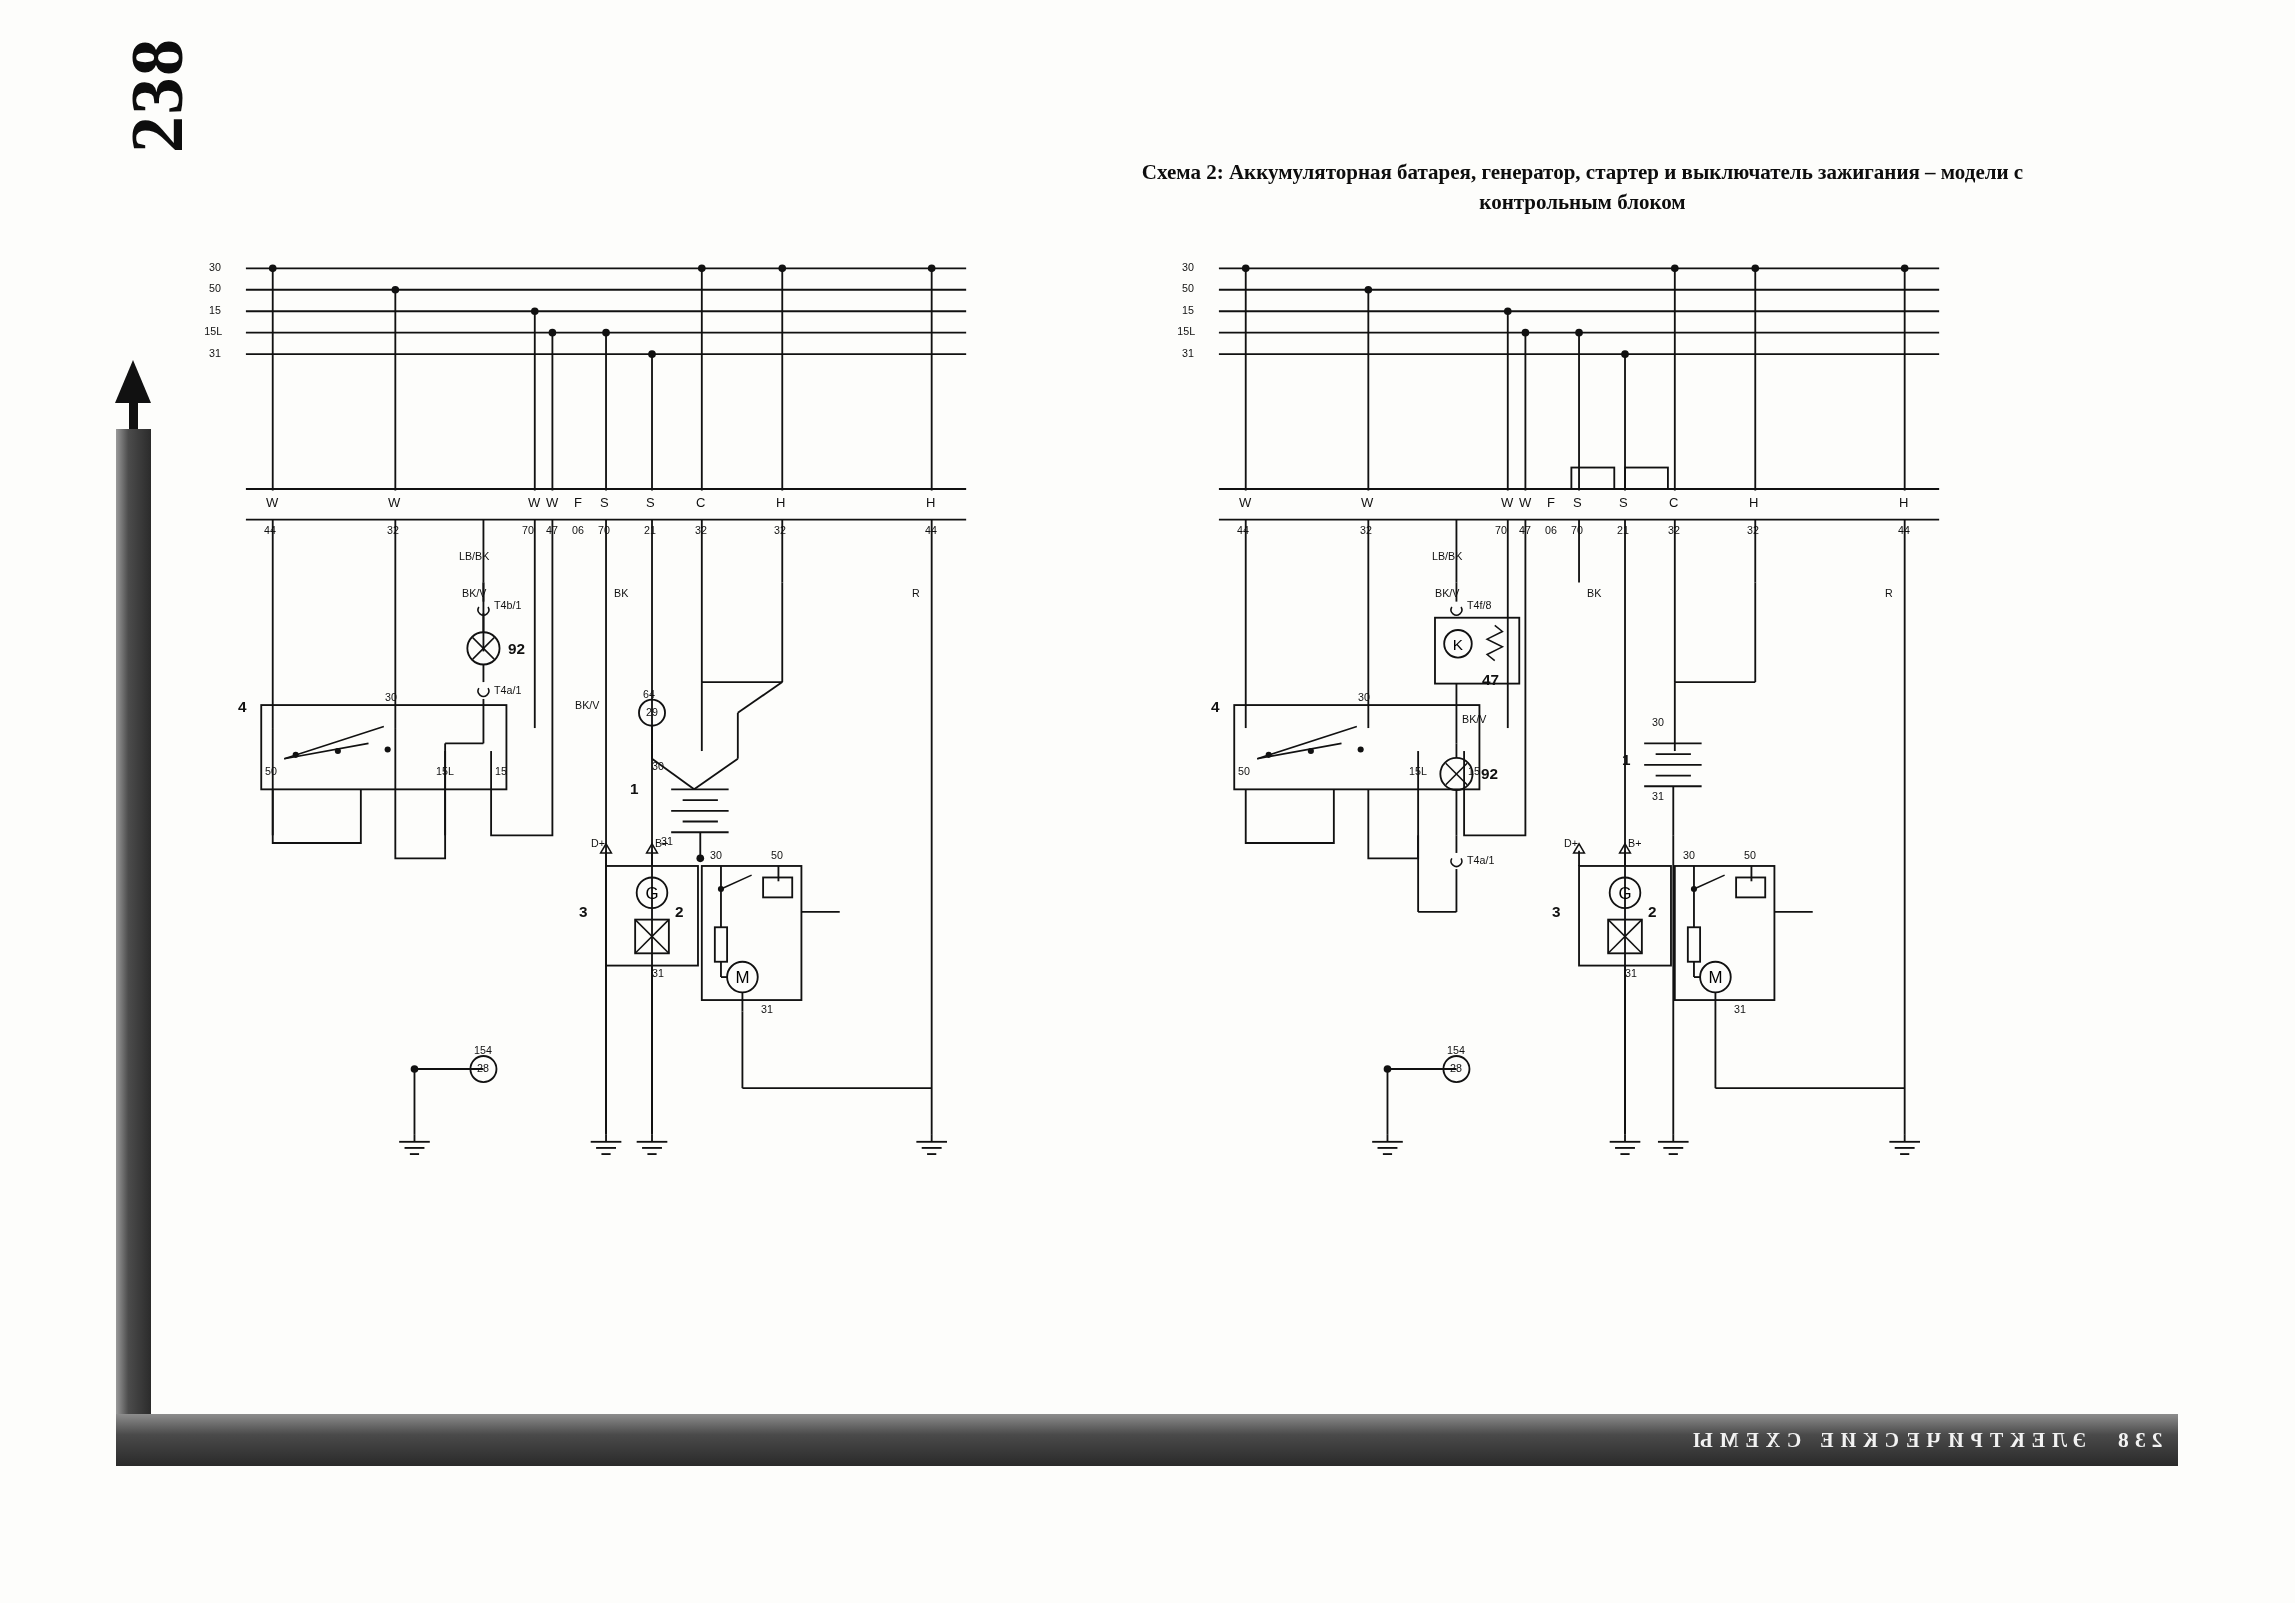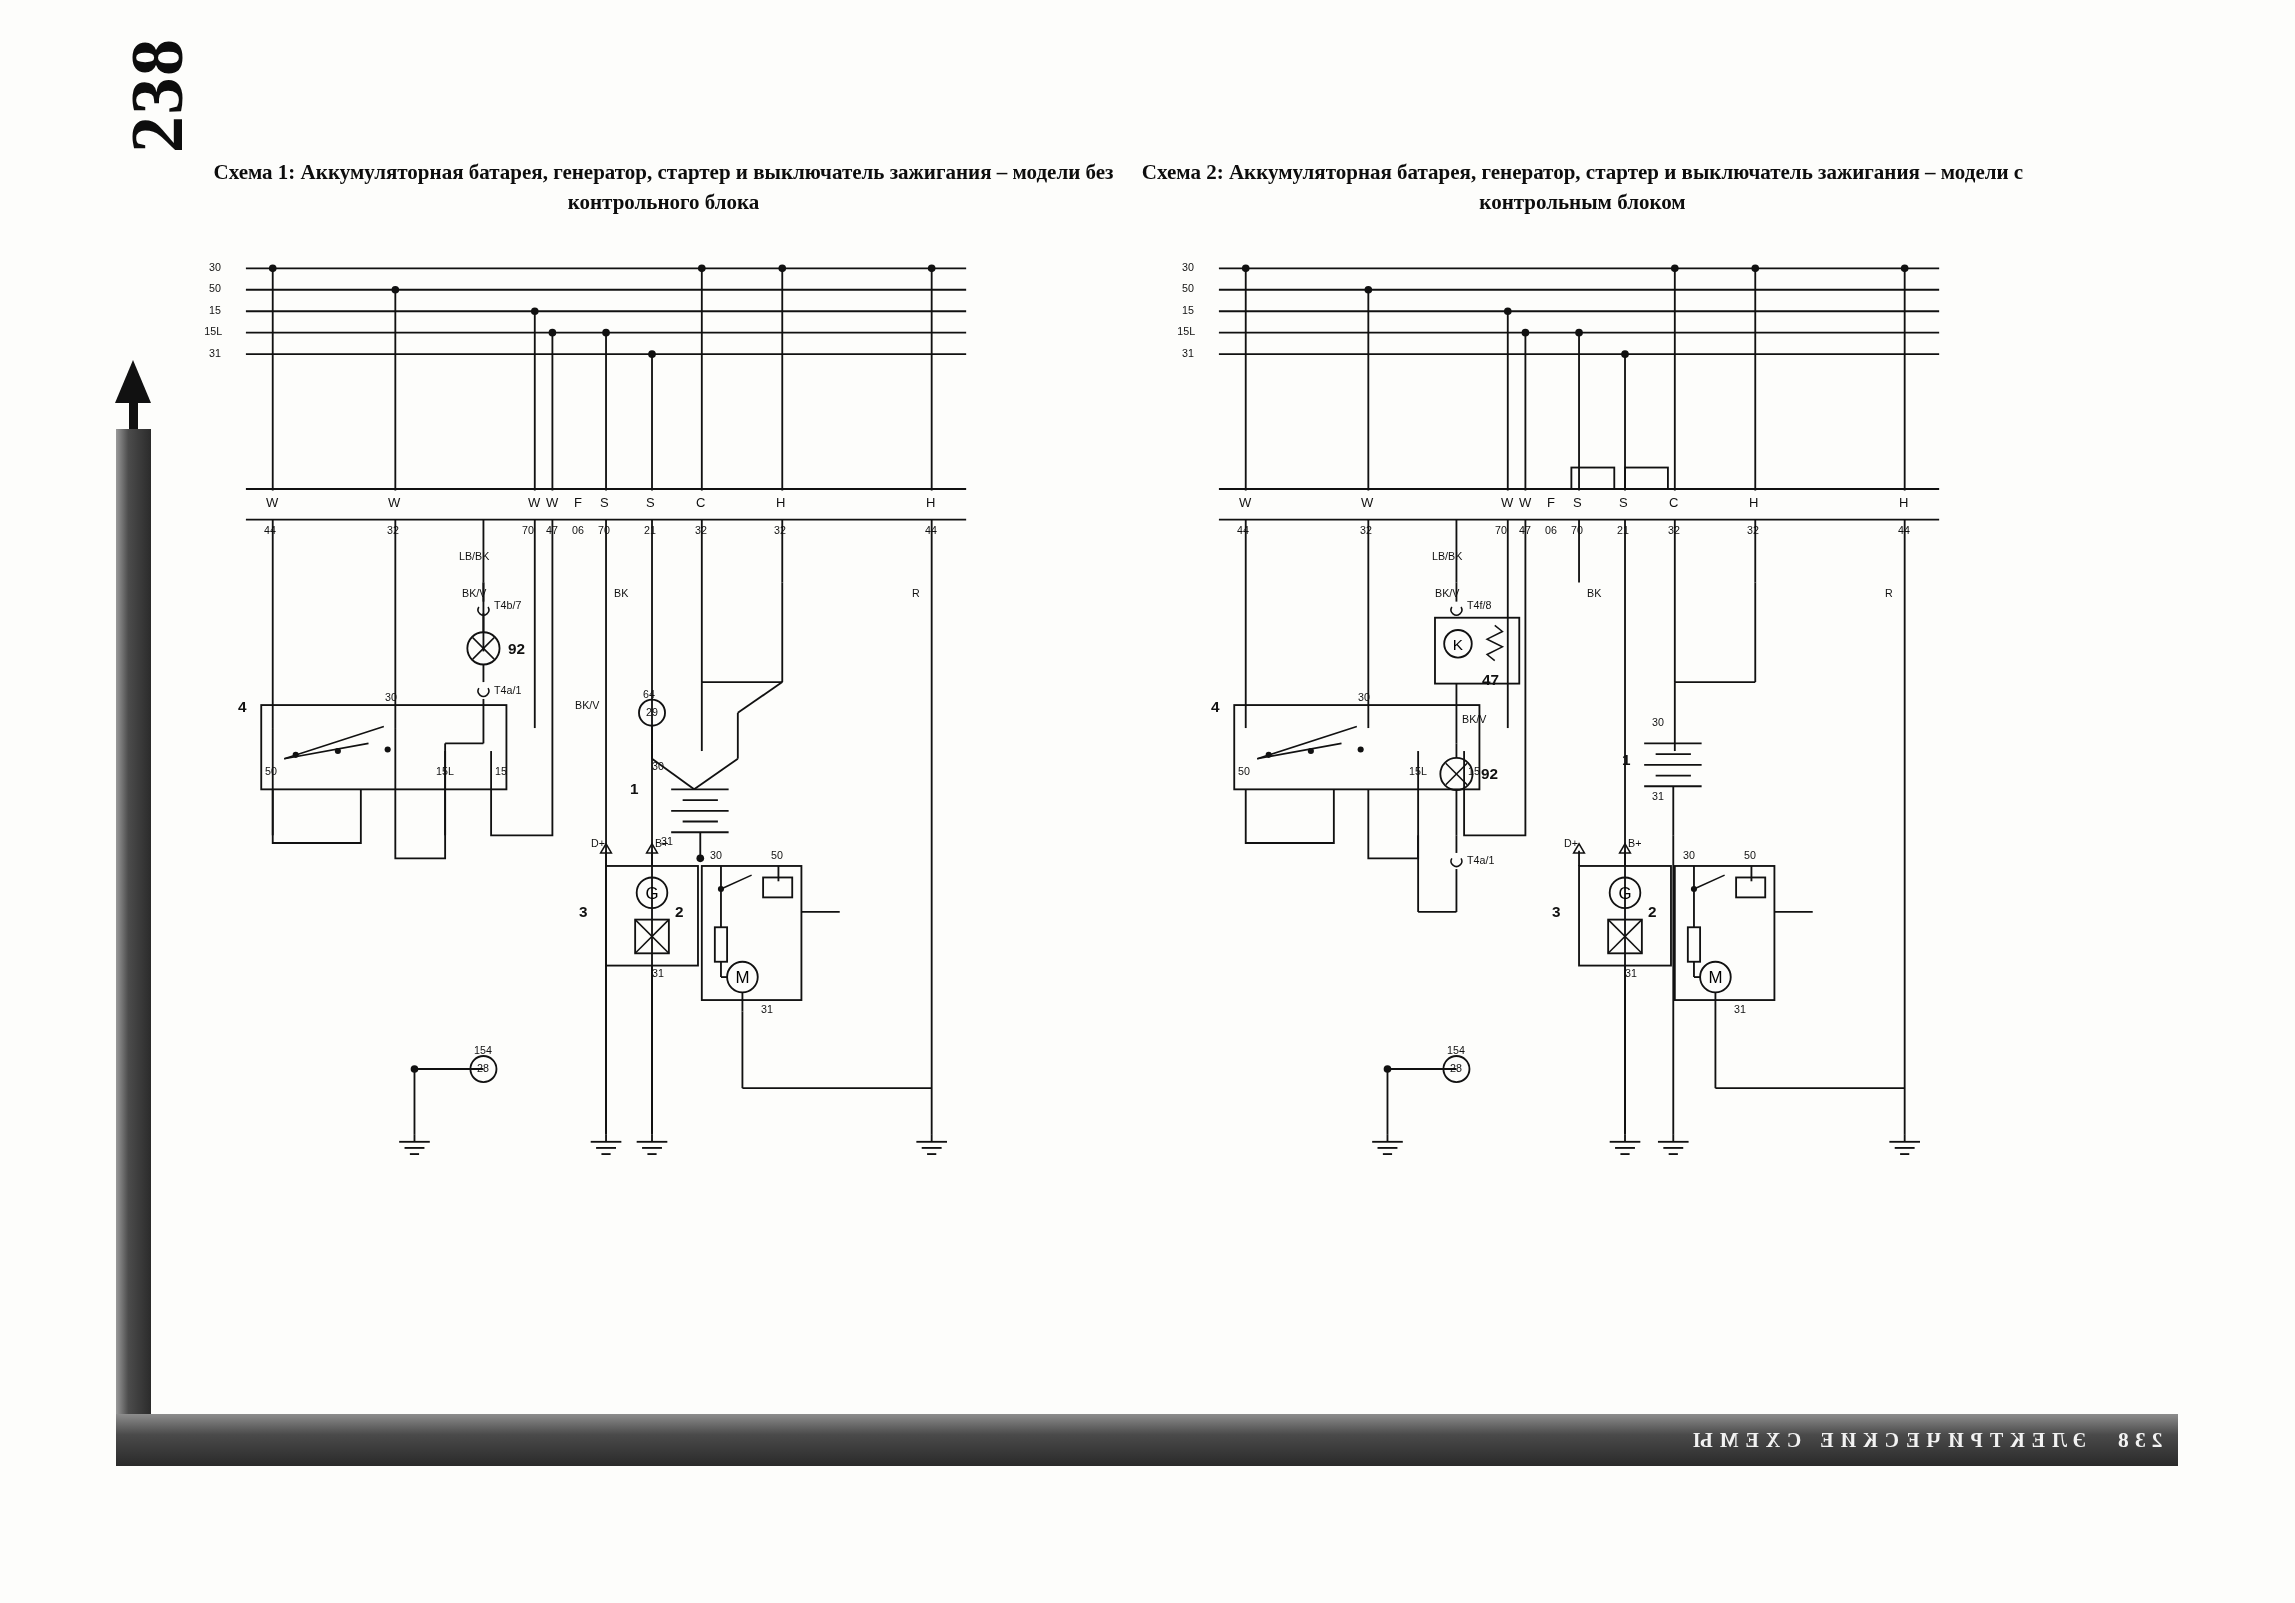--- a/index.html
+++ b/index.html
@@ -54,21 +54,20 @@
 
   <div class="pagenum">238</div>
   <div class="arrow-head"></div>
   <div class="arrow-stem"></div>
   <div class="leftbar"></div>
   <div class="bottombar">
     <div class="btext">ЭЛЕКТРИЧЕСКИЕ СХЕМЫ</div>
     <div class="bnum">238</div>
   </div>
 
-  <div class="title" id="title1">Схема 1: Аккумуляторная батарея, генератор, стартер и выключатель зажигания – модели без контрольного блока</div>
   <div class="title" id="title2">Схема 2: Аккумуляторная батарея, генератор, стартер и выключатель зажигания – модели с контрольным блоком</div>
 
   <div class="sheet" id="sheet1">
     <svg width="943" height="1134" viewBox="0 0 1230 1480">
 
       <line class="wire" x1="70" y1="20" x2="1010" y2="20"></line>
       <line class="wire" x1="70" y1="48" x2="1010" y2="48"></line>
       <line class="wire" x1="70" y1="76" x2="1010" y2="76"></line>
       <line class="wire" x1="70" y1="104" x2="1010" y2="104"></line>
       <line class="wire" x1="70" y1="132" x2="1010" y2="132"></line>
@@ -245,21 +244,21 @@
     <div class="lbl sm" style="left:503px;top:271px">32</div>
     <div class="lbl sm" style="left:582px;top:271px">32</div>
     <div class="lbl sm" style="left:733px;top:271px">44</div>
 
     <div class="lbl sm" style="left:267px;top:297px">LB/BK</div>
     <div class="lbl sm" style="left:270px;top:334px">BK/V</div>
     <div class="lbl sm" style="left:422px;top:334px">BK</div>
     <div class="lbl sm" style="left:720px;top:334px">R</div>
     <div class="lbl sm" style="left:383px;top:446px">BK/V</div>
 
-    <div class="lbl sm" style="left:302px;top:346px">T4b/7</div>
+    <div class="lbl sm" style="left:302px;top:346px">T4b/1</div>
     <div class="lbl sm" style="left:302px;top:431px">T4a/1</div>
 
     <div class="lbl n" style="left:46px;top:445px">4</div>
     <div class="lbl n" style="left:438px;top:527px">1</div>
     <div class="lbl n" style="left:387px;top:650px">3</div>
     <div class="lbl n" style="left:483px;top:650px">2</div>
     <div class="lbl n" style="left:316px;top:387px">92</div>
     <div class="lbl sm" style="left:451px;top:435px">64</div>
     <div class="lbl sm" style="left:454px;top:453px">29</div>
     <div class="lbl sm" style="left:282px;top:791px">154</div>

